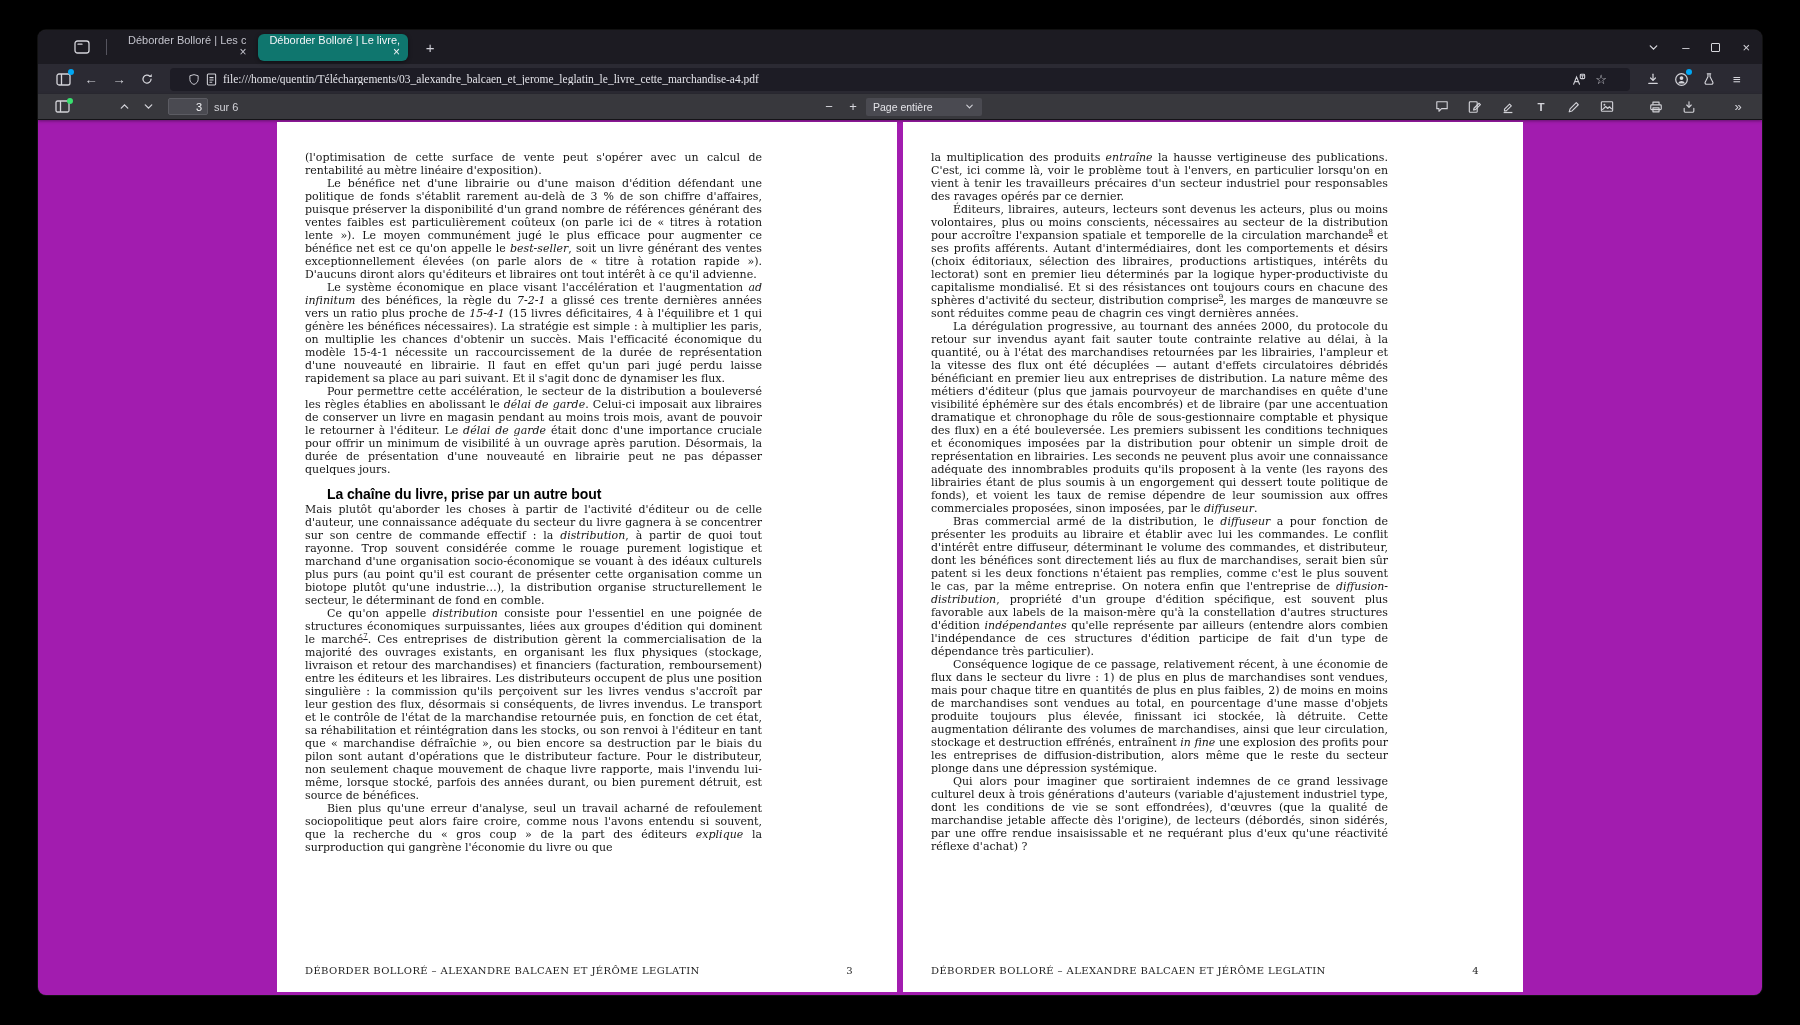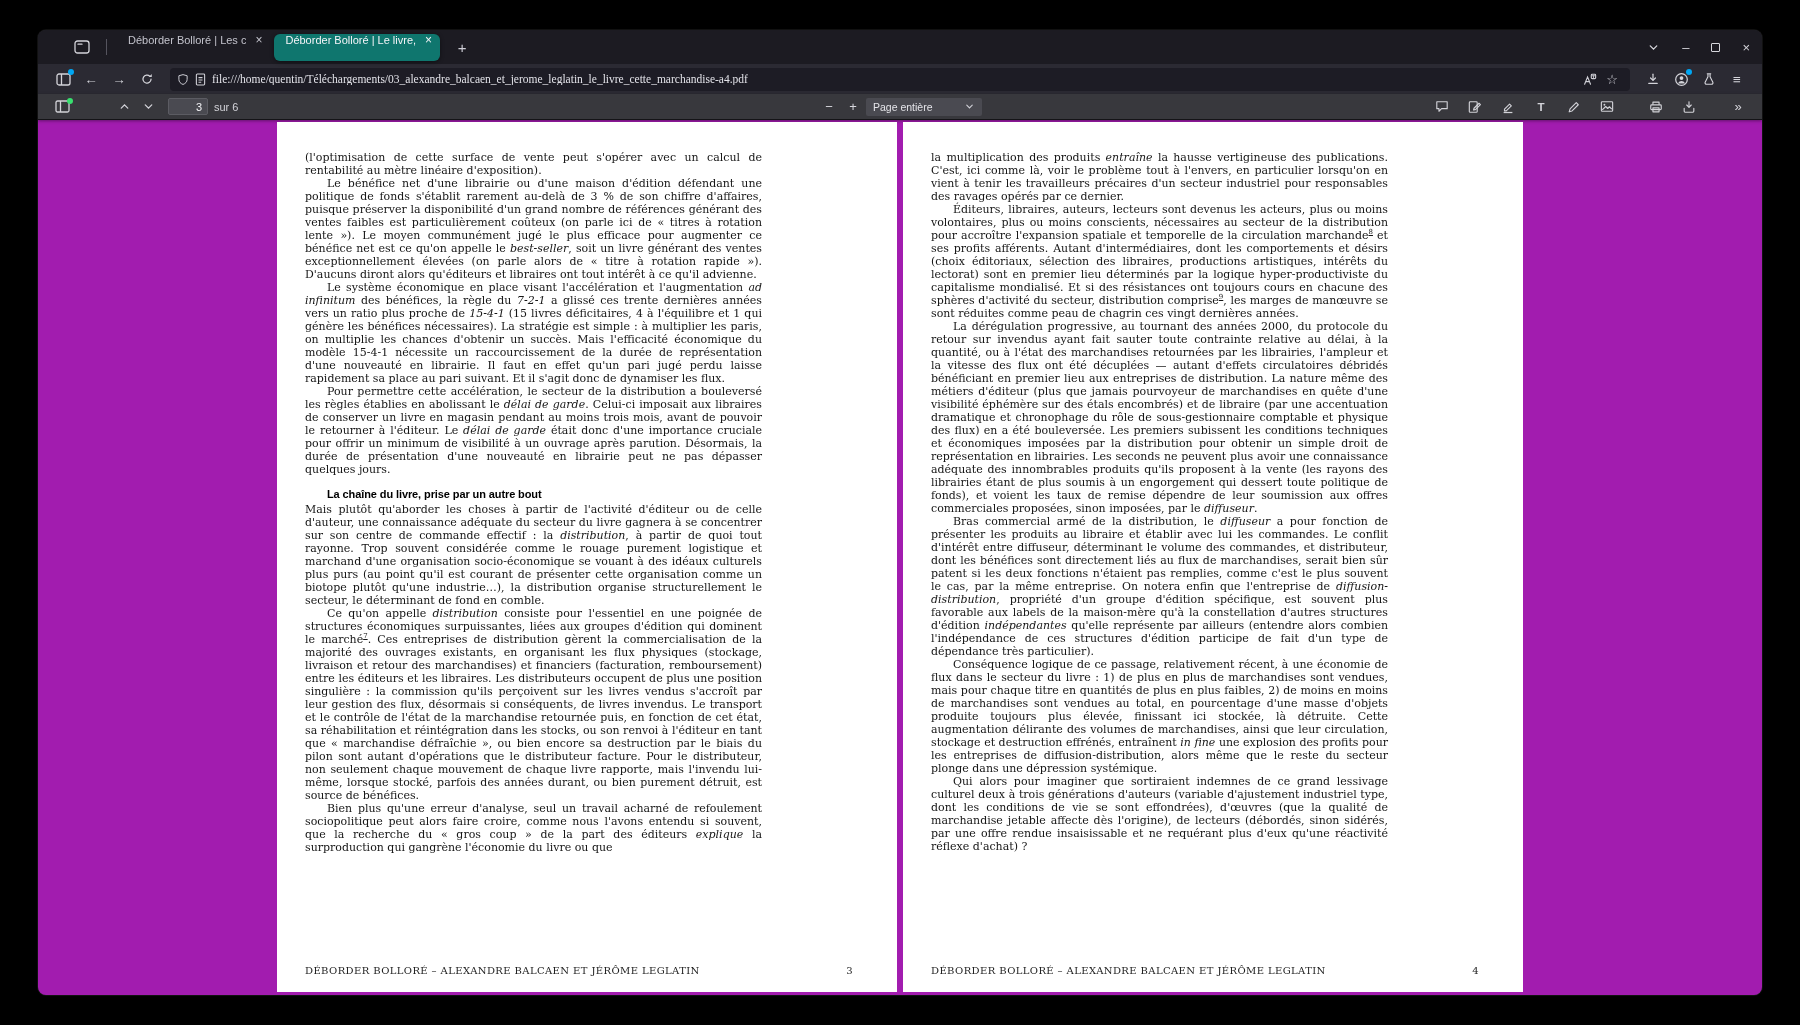--- a/index.html
+++ b/index.html
@@ -4,34 +4,34 @@
 <style>
   html,body{margin:0;padding:0;width:1800px;height:1025px;overflow:hidden;background:#000;}
   *{box-sizing:border-box;}
   .window{position:absolute;left:38px;top:30px;width:1724px;height:965px;border-radius:8px;overflow:hidden;background:#2b2a33;box-shadow:0 0 0 1px #111;}
 
   
   .tabbar{height:34px;background:#1c1b22;display:flex;align-items:center;padding:0 12px 0 30px;font-family:"Liberation Sans",sans-serif;}
   .icon-btn{display:flex;align-items:center;justify-content:center;background:none;border:none;padding:0;color:#d4d4da;cursor:default;position:relative;}
   .fxview{width:28px;height:24px;border-radius:4px;}
   .tsep{width:1px;height:16px;background:#55545e;margin:0 10px;}
-  .tab{height:27px;border-radius:6px;display:flex;align-items:flex-start;padding:0 8px 0 11px;color:#c3c3cc;font-size:11px;max-width:195px;margin-right:4px;}
+  .tab{height:27px;border-radius:6px;display:flex;align-items:flex-end;padding:0 8px 0 11px;color:#c3c3cc;font-size:11px;max-width:195px;margin-right:4px;flex-direction:column;}
   .tab.active{background:#0f766e;color:#f4f4f8;box-shadow:0 1px 4px rgba(0,0,0,.45);}
   .tab-title{white-space:nowrap;overflow:hidden;max-width:152px;}
   .tab-close{margin-left:9px;font-size:12px;line-height:1;color:inherit;}
   .newtab{font-size:15px;color:#cfcfd7;margin-left:6px;width:24px;height:24px;}
   .tab-right{margin-left:auto;display:flex;align-items:center;gap:22px;color:#d6d6dc;}
   .winctl{font-size:13px;line-height:1;}
   .maxbox{display:block;width:9px;height:9px;border:1.3px solid #d6d6dc;border-radius:1px;}
 
   
   .navbar{height:30px;background:#2b2a33;display:flex;align-items:center;padding:0 12px;gap:2px;}
   .nav-btn{width:26px;height:24px;border-radius:4px;font-size:13.5px;}
   .badge-dot{position:absolute;top:2px;right:2px;width:6px;height:6px;border-radius:50%;background:#00a7f4;}
-  .urlbar{flex:1;height:23px;background:#1d1c25;border-radius:4px;display:flex;align-items:center;padding:0 7px;margin:0 8px;min-width:0;}
+  .urlbar{flex:1;height:23px;background:#1d1c25;border-radius:4px;display:flex;align-items:center;padding:0 18px;margin:0 8px;min-width:0;}
   .url-ico{display:flex;align-items:center;margin-right:6px;color:#cfcfd6;}
   .url-text{font-size:11.5px;color:#e3e3e9;white-space:nowrap;overflow:hidden;}
   .url-spacer{flex:1;}
   .pill-btn{width:22px;height:20px;border-radius:3px;font-size:12.5px;color:#cfcfd6;}
   .star{font-size:13px;}
 
   
   .pdfbar{height:26px;background:#38383d;display:flex;align-items:center;position:relative;padding:0 12px;border-bottom:1px solid #141417;box-shadow:0 1px 3px rgba(0,0,0,.4);font-family:"Liberation Sans",sans-serif;}
   .pdf-left{display:flex;align-items:center;}
   .pdf-btn{width:24px;height:22px;border-radius:3px;color:#d2d2d8;}
@@ -49,21 +49,21 @@
   .moretools{font-size:13px;color:#d2d2d8;}
 
   
   .viewer{height:875px;background:#a21caf;display:flex;justify-content:center;gap:6px;padding-top:2px;overflow:hidden;}
   .page{width:620px;height:870px;background:#fff;position:relative;padding:29px 0 0 28px;color:#151515;overflow:hidden;}
   .col{width:457px;font-family:"DejaVu Serif",serif;font-size:11px;line-height:13px;text-align:justify;}
   .col p{margin:0;text-indent:22px;}
   .col p.noindent{text-indent:0;}
   .col em{font-style:italic;}
   .col sup{font-size:7px;vertical-align:super;line-height:0;text-decoration:underline;}
-  .col h2{font-family:"Liberation Sans",sans-serif;font-weight:700;font-size:11px;line-height:15px;margin:11px 0 1px 0;padding-left:22px;max-width:330px;letter-spacing:-.1px;color:#000;}
+  .col h2{font-family:"Liberation Sans",sans-serif;font-weight:700;font-size:14px;line-height:15px;margin:11px 0 1px 0;padding-left:22px;max-width:330px;letter-spacing:-.1px;color:#000;}
   .pfoot{position:absolute;left:28px;right:44px;bottom:16px;display:flex;justify-content:space-between;font-family:"DejaVu Serif",serif;font-size:10px;letter-spacing:.4px;color:#1c1c1c;}
   svg{display:block;}
 </style>
 </head>
 <body>
 
 <div class="window">
 
   <div class="tabbar">
     <button class="icon-btn fxview">

